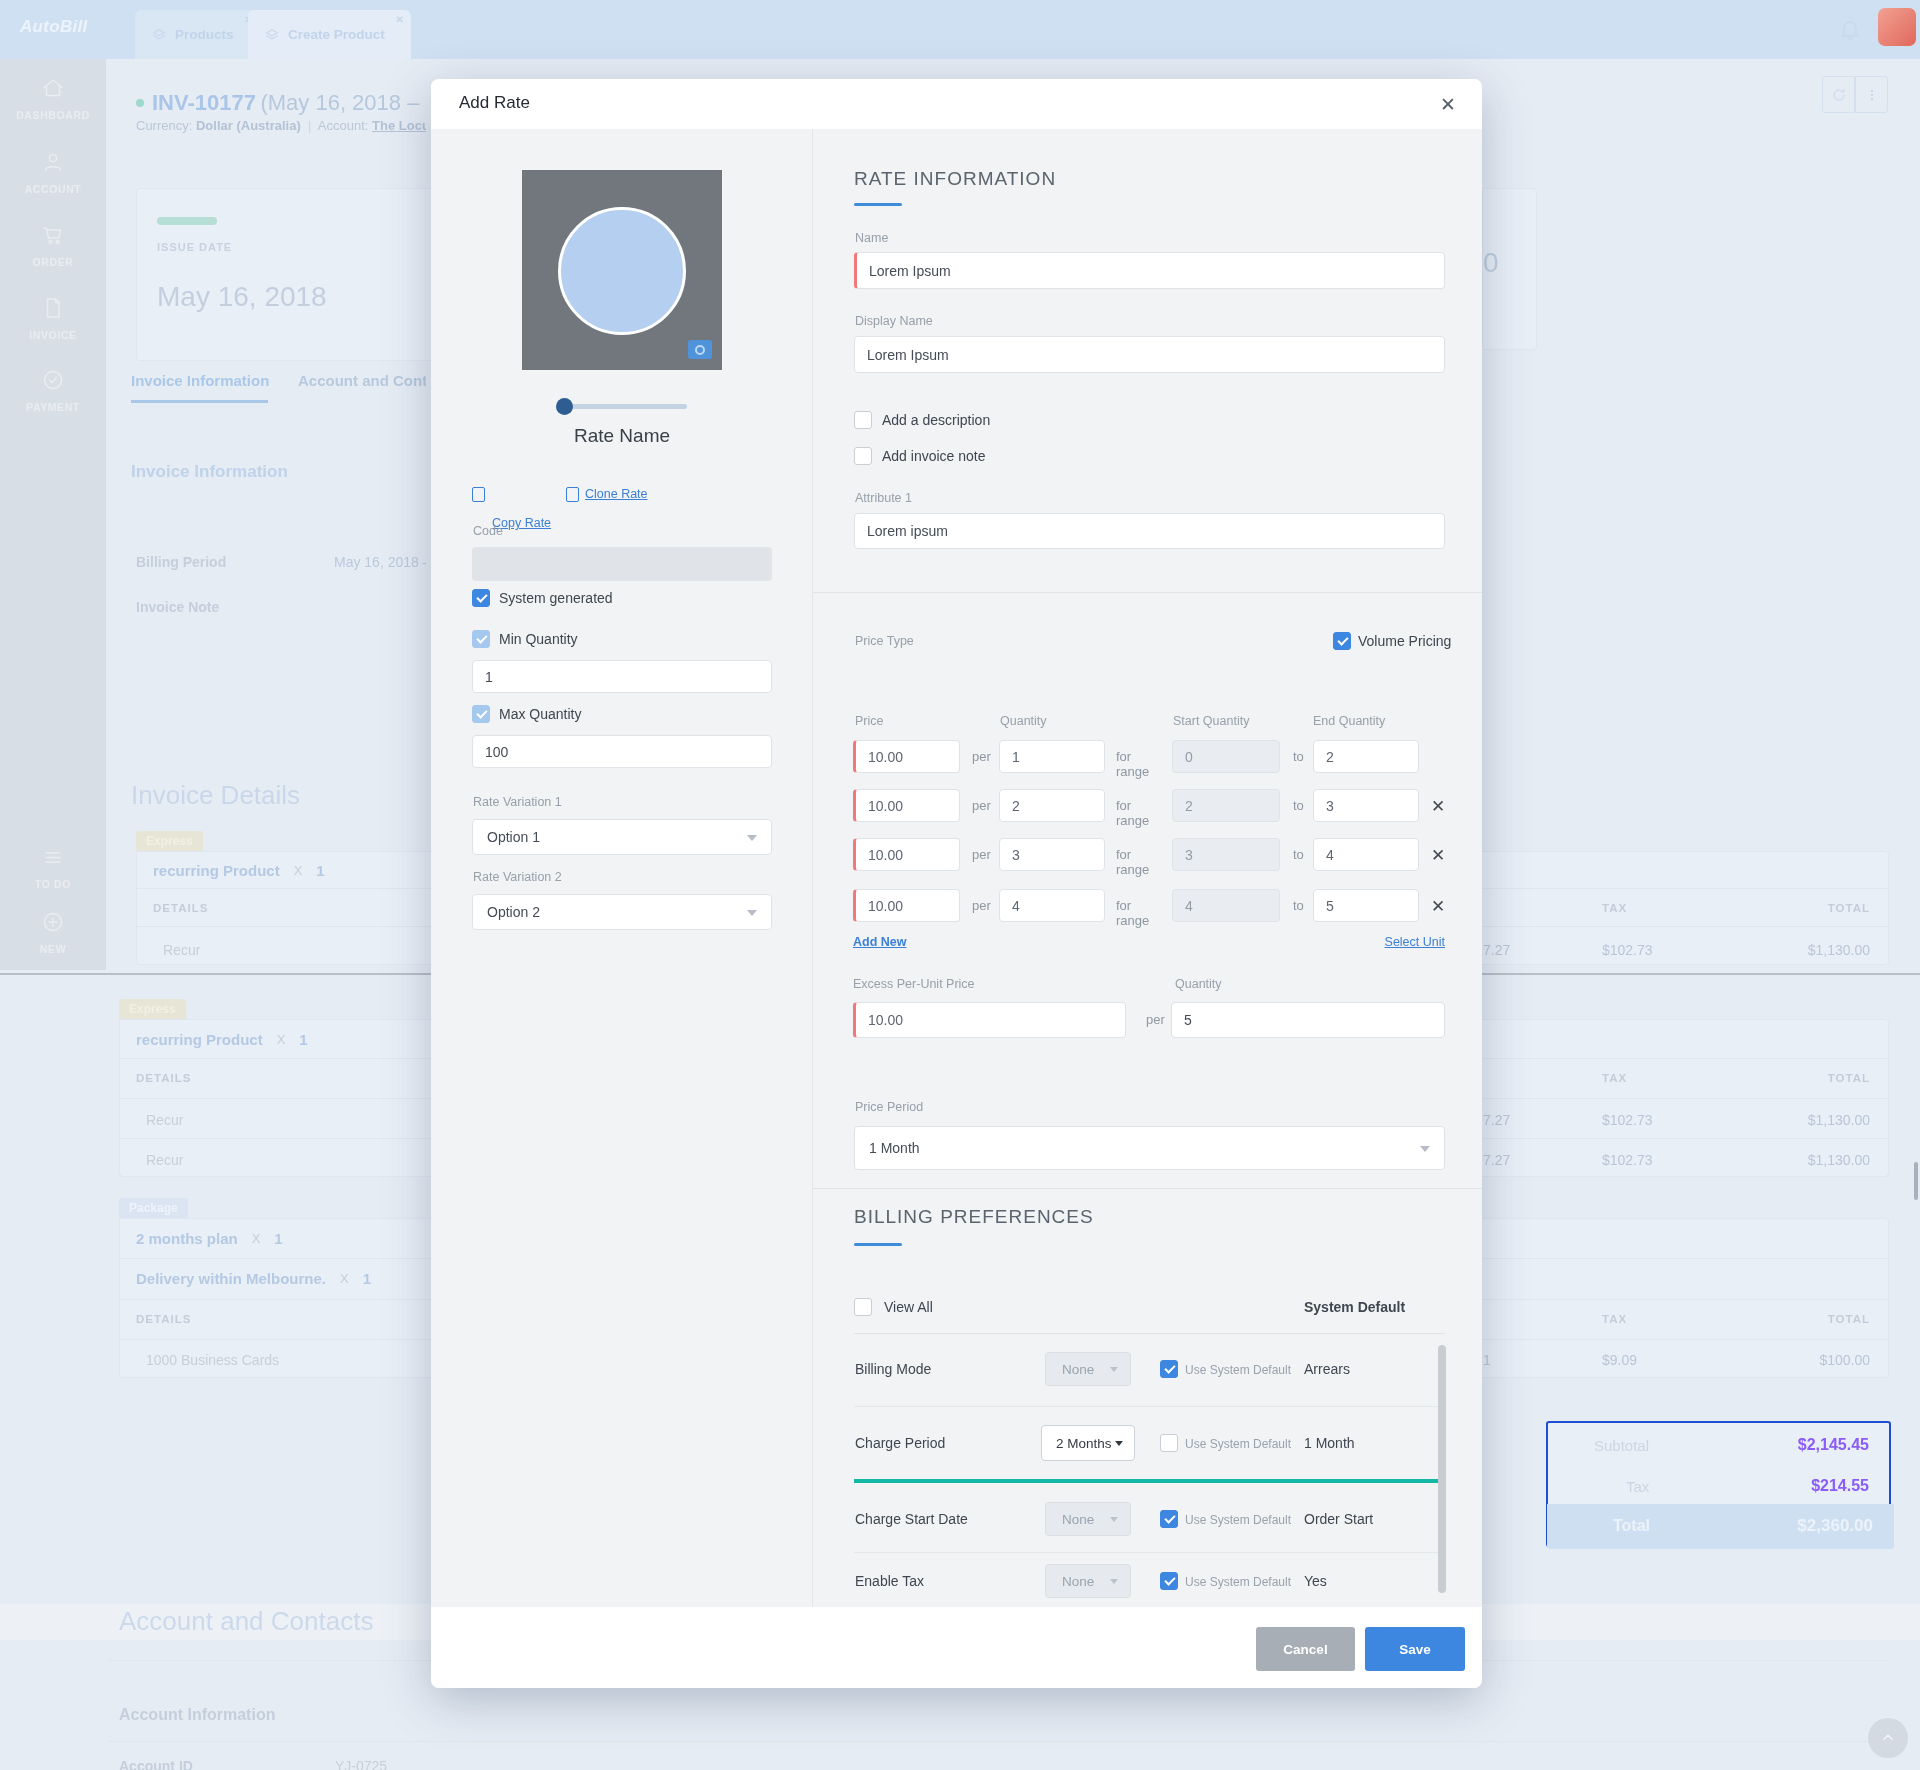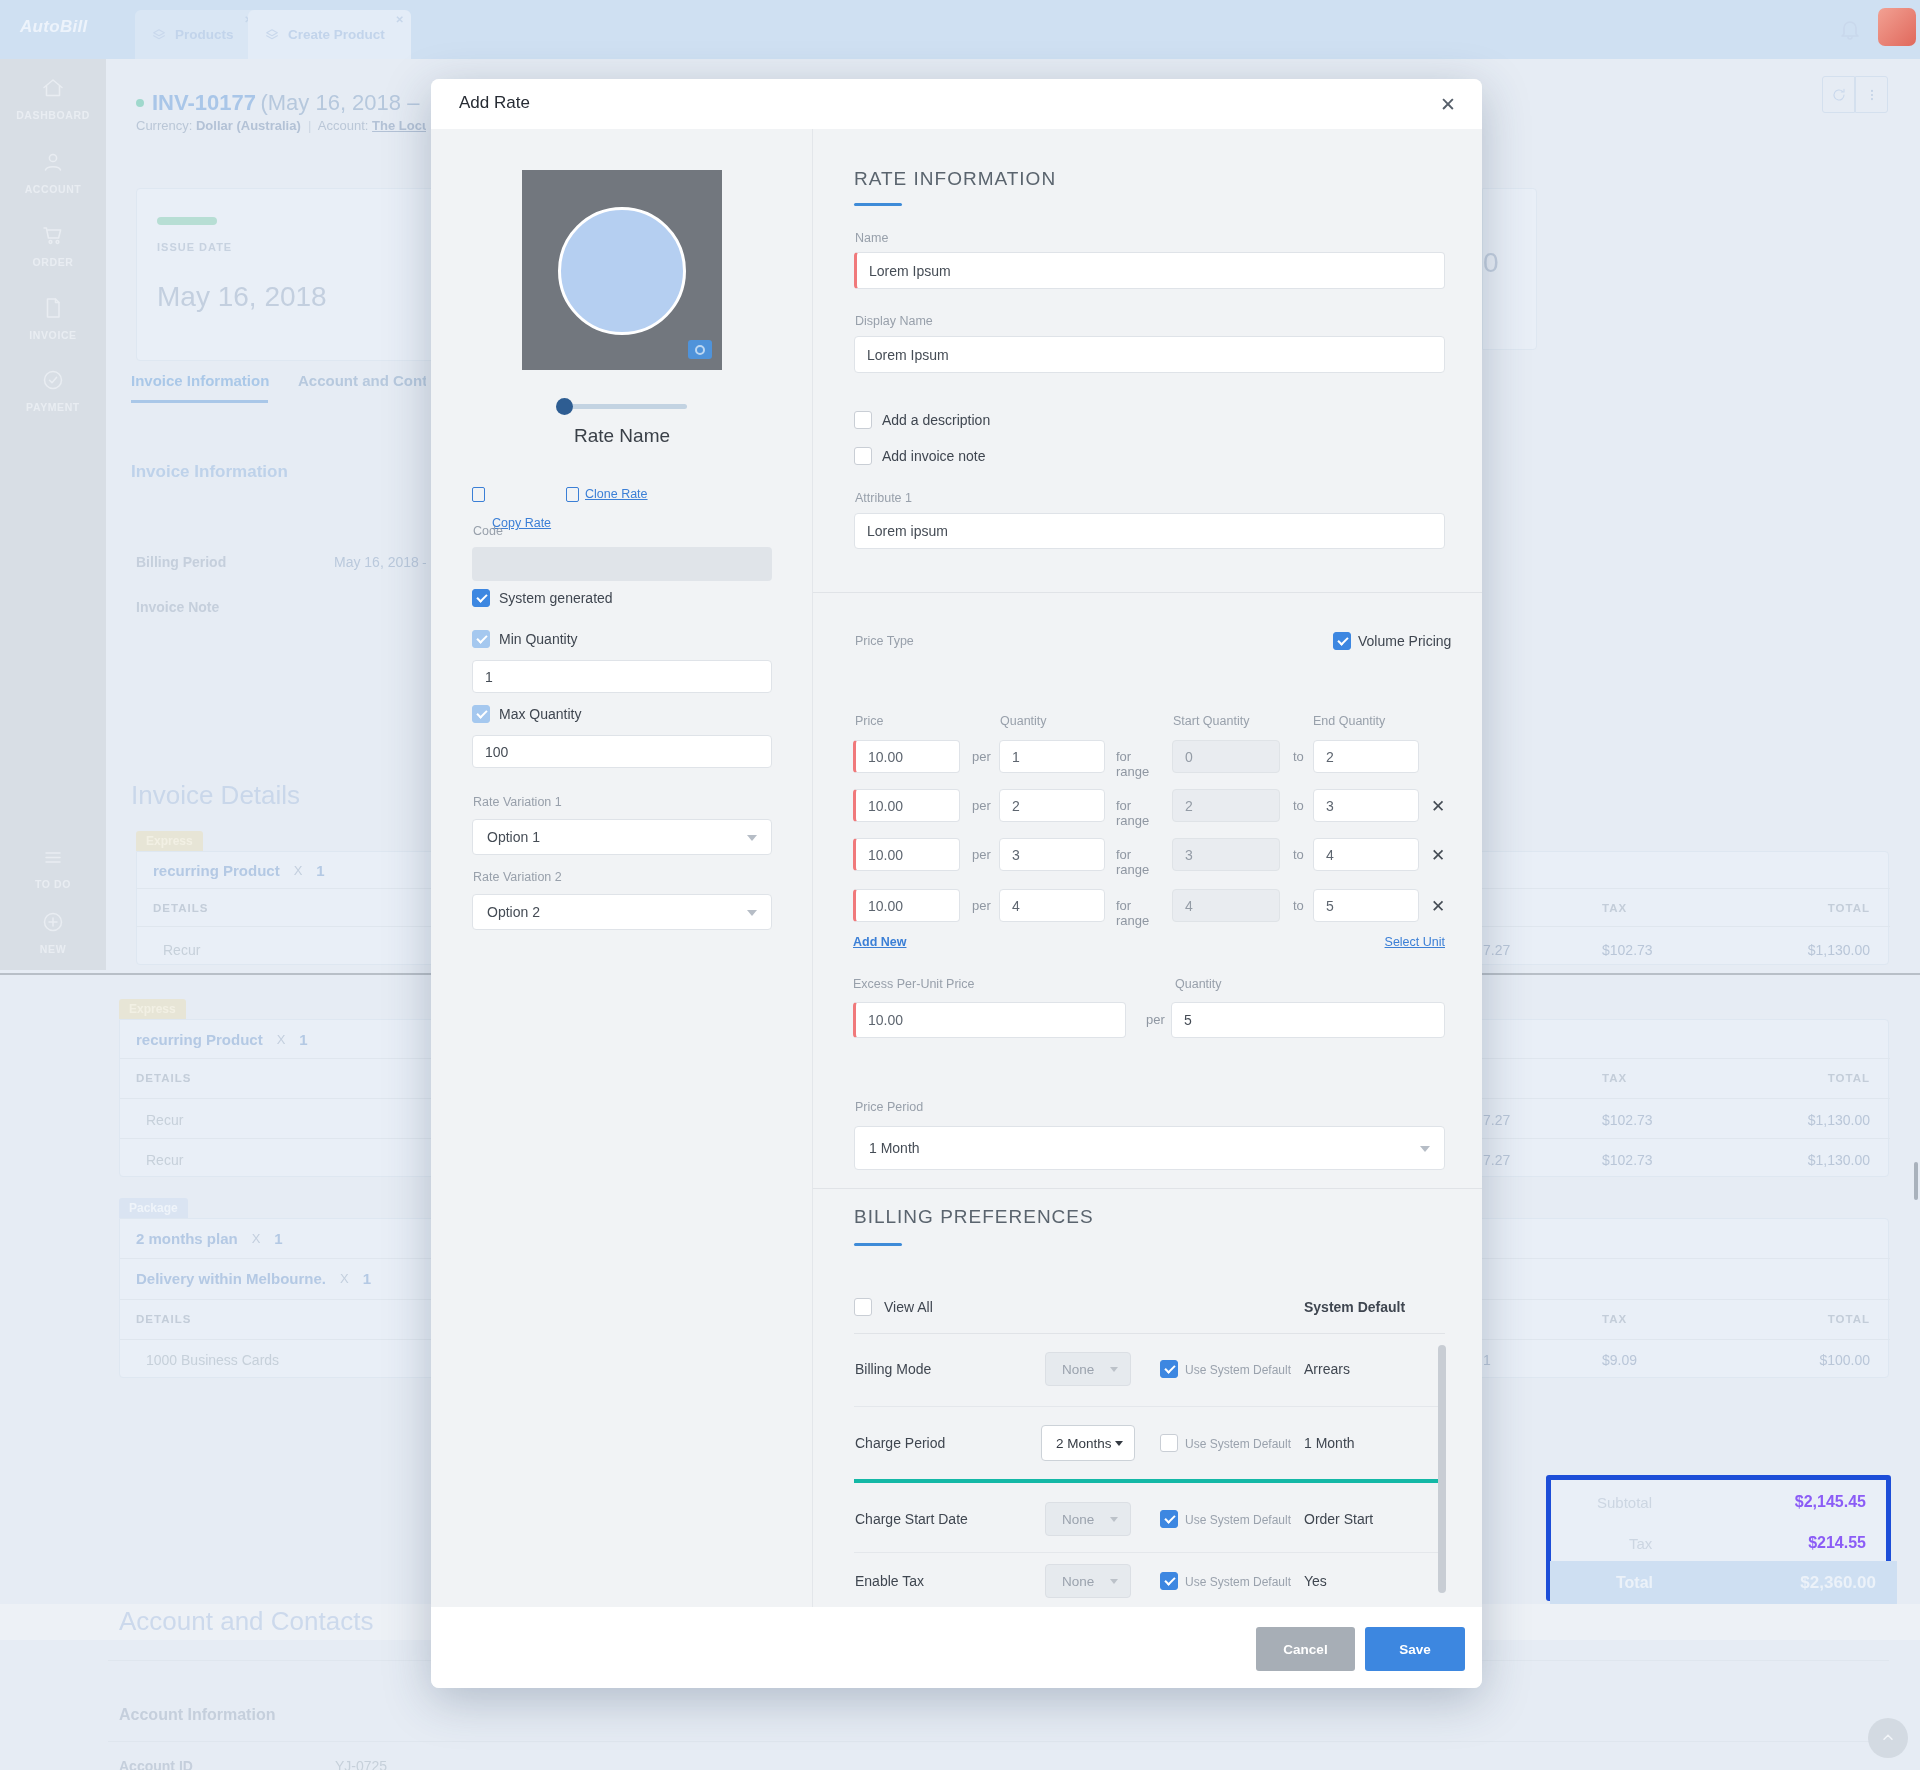--- a/index.html
+++ b/index.html
@@ -267,21 +267,21 @@
     <div class="abs dhead" style="left:16px;top:94px;">DETAILS</div>
     <div class="abs dhead" style="left:1482px;top:94px;">TAX</div>
     <div class="abs dhead" style="left:1600px;top:94px;width:150px;text-align:right;">TOTAL</div>
     <div class="abs hline" style="left:0;top:120px;width:1770px;"></div>
     <div class="abs drow" style="left:26px;top:133px;">1000 Business Cards</div>
     <div class="abs tval" style="left:1363px;top:133px;width:12px;overflow:hidden;">1</div>
     <div class="abs tval" style="left:1482px;top:133px;">$9.09</div>
     <div class="abs tval" style="left:1600px;top:133px;width:150px;text-align:right;">$100.00</div>
   </div>
 
-  <div class="abs" style="left:1546px;top:1475px;width:345px;height:126px;background:#e9eff7;border:5px solid #1d4ed8;border-radius:3px;text-decoration:underline;">
+  <div class="abs" style="left:1546px;top:1421px;width:345px;height:126px;background:#e9eff7;border:2px solid #1d4ed8;border-radius:3px;text-decoration:underline;">
     <div class="abs tot-lbl" style="left:46px;top:14px;">Subtotal</div>
     <div class="abs tot-val" style="right:20px;top:13px;">$2,145.45</div>
     <div class="abs tot-lbl" style="left:78px;top:55px;">Tax</div>
     <div class="abs tot-val" style="right:20px;top:54px;">$214.55</div>
     <div class="abs" style="left:-1px;top:81px;width:347px;height:45px;background:#cedff2;border-radius:0 0 3px 3px;">
       <div class="abs" style="left:66px;top:13px;font-size:16px;color:#ecf2f9;font-weight:bold;">Total</div>
       <div class="abs" style="right:21px;top:12px;font-size:17px;color:#ecf2f9;font-weight:bold;">$2,360.00</div>
     </div>
   </div>
 

